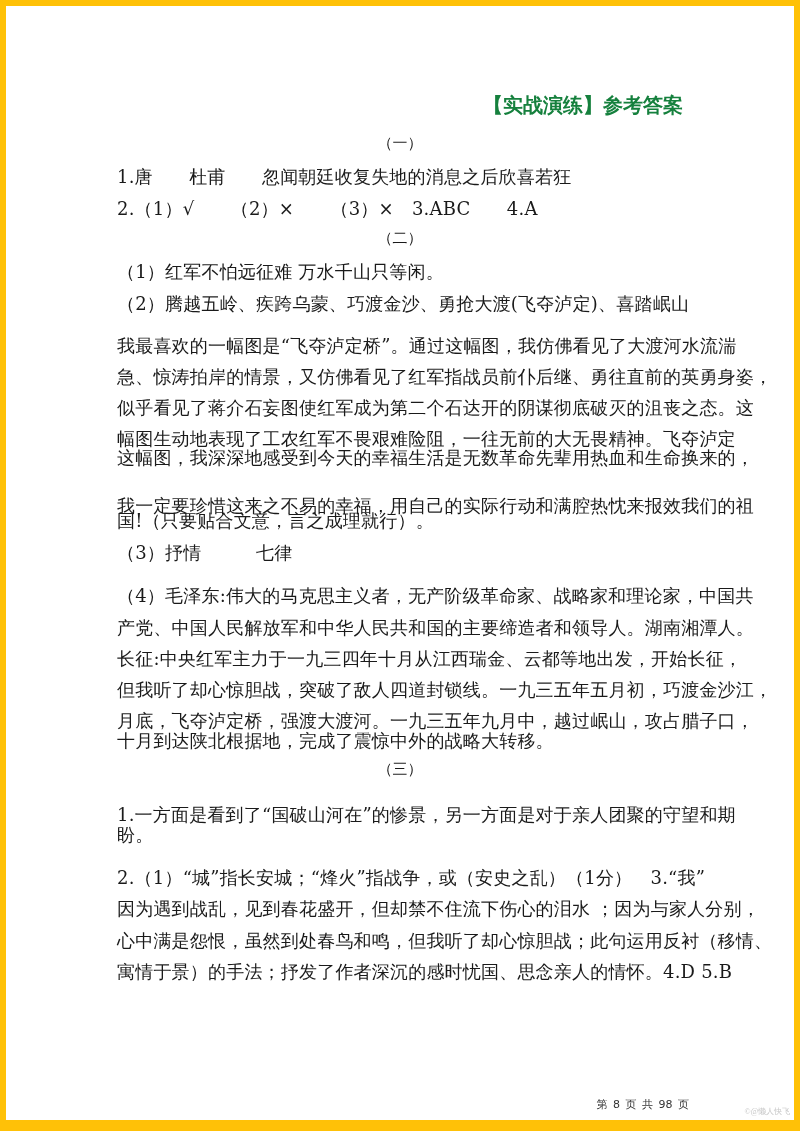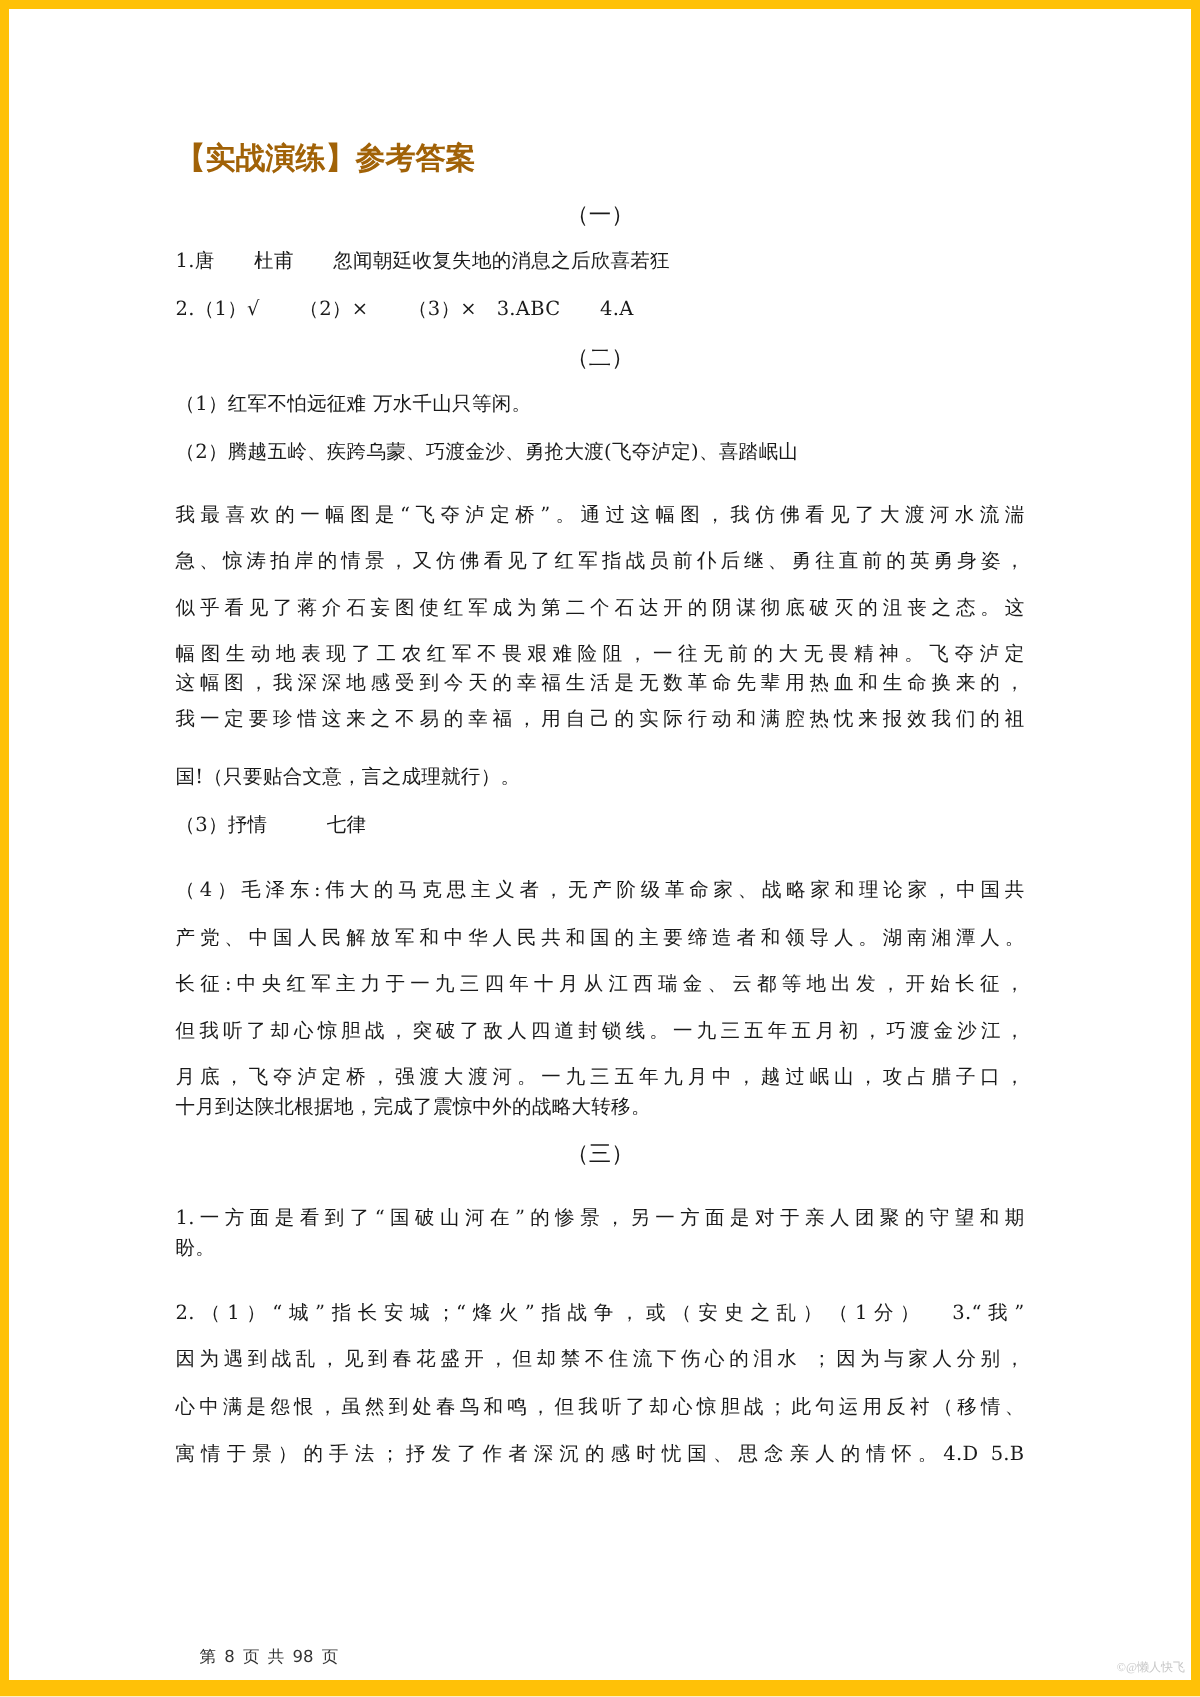--- a/index.html
+++ b/index.html
@@ -15,38 +15,38 @@
       border-top: 6px solid #FFC107;
       border-left: 6px solid #FFC107;
       border-right: 6px solid #FFC107;
       border-bottom: 11px solid #FFC107;
     }
     .page {
       position: absolute; left: 117px; top: 0; width: 566px;
     }
     .title {
       position: absolute; left: 0; width: 566px; top: 92px;
-      text-align: left; color: #a16207; font-weight: bold;
+      text-align: right; color: #15803d; font-weight: bold;
       font-size: 20px; letter-spacing: 0px;
       font-family: "DejaVu Sans", "Liberation Sans", sans-serif;
     }
     .section-head {
       position: absolute; left: 0; width: 566px; text-align: center;
       font-size: 15px;
     }
     .line {
       position: absolute; left: 0; white-space: nowrap;
-      font-size: 13px; letter-spacing: 0.2px;
+      font-size: 18px; letter-spacing: 0.2px;
     }
     .justify {
       width: 566px; text-align-last: justify; text-align: justify; margin-top: 12px;
     }
     .footer {
-      position: absolute; left: 16px; width: 566px; top: 1097px;
-      text-align: left; font-size: 11px; color: #333;
+      position: absolute; left: 6px; width: 566px; top: 1097px;
+      text-align: right; font-size: 11px; color: #333;
       font-family: "DejaVu Sans", "Liberation Sans", sans-serif;
       word-spacing: 2px;
     }
     .watermark {
       position: absolute; right: 10px; bottom: 14px;
       font-size: 8px; color: #c8c8c8;
       font-family: Liberation Serif, serif;
     }
   </style>
 </head>
@@ -62,21 +62,21 @@
   <div class="line" style="top:197px">2.（1）√　　（2）×　　（3）×　3.ABC　　4.A</div>
 
   <div class="section-head" style="top:229px">（二）</div>
   <div class="line" style="top:260px">（1）红军不怕远征难 万水千山只等闲。</div>
   <div class="line" style="top:292px">（2）腾越五岭、疾跨乌蒙、巧渡金沙、勇抢大渡(飞夺泸定)、喜踏岷山</div>
   <div class="line justify" style="top:322px">我最喜欢的一幅图是“飞夺泸定桥”。通过这幅图，我仿佛看见了大渡河水流湍</div>
   <div class="line justify" style="top:353px">急、惊涛拍岸的情景，又仿佛看见了红军指战员前仆后继、勇往直前的英勇身姿，</div>
   <div class="line justify" style="top:384px">似乎看见了蒋介石妄图使红军成为第二个石达开的阴谋彻底破灭的沮丧之态。这</div>
   <div class="line justify" style="top:415px">幅图生动地表现了工农红军不畏艰难险阻，一往无前的大无畏精神。飞夺泸定</div>
   <div class="line justify" style="top:434px">这幅图，我深深地感受到今天的幸福生活是无数革命先辈用热血和生命换来的，</div>
-  <div class="line justify" style="top:458px">我一定要珍惜这来之不易的幸福，用自己的实际行动和满腔热忱来报效我们的祖</div>
+  <div class="line justify" style="top:482px">我一定要珍惜这来之不易的幸福，用自己的实际行动和满腔热忱来报效我们的祖</div>
   <div class="line" style="top:509px">国!（只要贴合文意，言之成理就行）。</div>
   <div class="line" style="top:541px">（3）抒情　　　七律</div>
   <div class="line justify" style="top:572px">（4）毛泽东:伟大的马克思主义者，无产阶级革命家、战略家和理论家，中国共</div>
   <div class="line justify" style="top:604px">产党、中国人民解放军和中华人民共和国的主要缔造者和领导人。湖南湘潭人。</div>
   <div class="line justify" style="top:635px">长征:中央红军主力于一九三四年十月从江西瑞金、云都等地出发，开始长征，</div>
   <div class="line justify" style="top:666px">但我听了却心惊胆战，突破了敌人四道封锁线。一九三五年五月初，巧渡金沙江，</div>
   <div class="line justify" style="top:697px">月底，飞夺泸定桥，强渡大渡河。一九三五年九月中，越过岷山，攻占腊子口，</div>
   <div class="line" style="top:729px">十月到达陕北根据地，完成了震惊中外的战略大转移。</div>
 
   <div class="section-head" style="top:760px">（三）</div>

